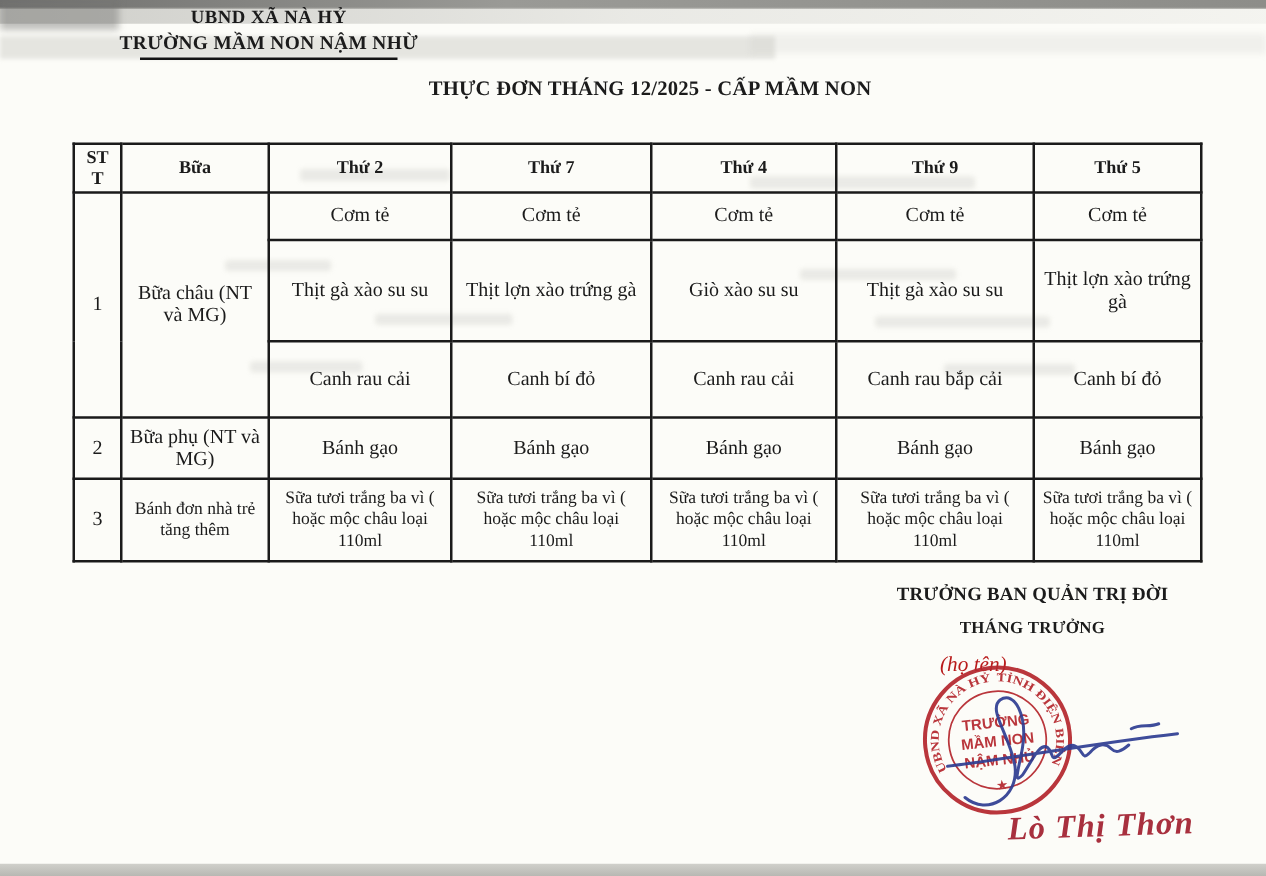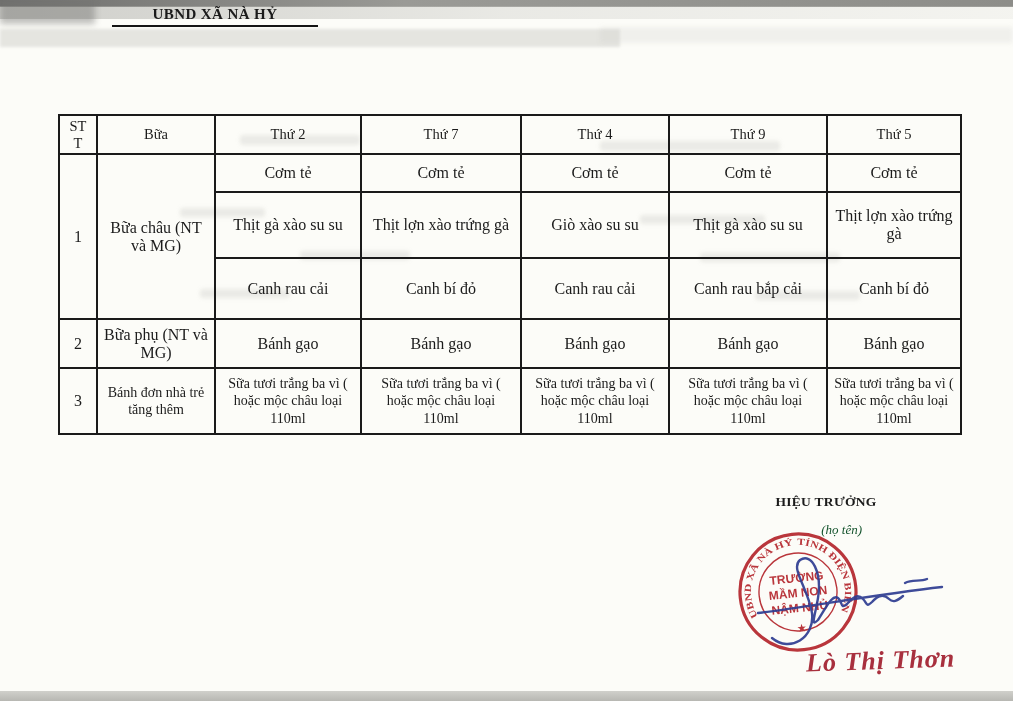--- a/index.html
+++ b/index.html
@@ -18,29 +18,29 @@
   .ghost{position:absolute;background:rgba(148,148,143,.17);filter:blur(2px);border-radius:3px;pointer-events:none;}
   
   .org{position:absolute;left:62px;top:6px;width:306px;text-align:center;}
   .org-l1{font-weight:bold;font-size:15px;letter-spacing:.4px;}
   .org-l2{font-weight:bold;font-size:15.5px;letter-spacing:.3px;margin-top:3px;}
   .org-underline{width:206px;height:2px;background:#141414;margin:2px auto 0;}
   .doc-title{position:absolute;left:305px;top:61px;width:430px;text-align:center;font-weight:bold;font-size:16.5px;letter-spacing:.2px;}
   
   table.menu{position:absolute;left:58px;top:114px;border-collapse:collapse;table-layout:fixed;background:transparent;}
   .menu th,.menu td{border:2px solid #1a1a1a;text-align:center;vertical-align:middle;padding:2px 6px;overflow:hidden;}
-  .menu th{font-size:14.5px;font-weight:normal;border-radius:15px;}
+  .menu th{font-size:14.5px;font-weight:bold;border-radius:15px;}
   .menu td{font-size:16px;}
   .menu td.small{font-size:14px;line-height:1.25;}
   .stt-wrap{width:24px;height:33px;overflow:hidden;word-break:break-all;line-height:17px;margin:0 auto;text-align:center;}
-  .r-hdr{height:32px;} .r-a{height:38px;} .r-b{height:66px;} .r-c{height:61px;} .r-2{height:49px;} .r-3{height:66px;}
+  .r-hdr{height:32px;} .r-a{height:38px;} .r-b{height:81px;} .r-c{height:61px;} .r-2{height:49px;} .r-3{height:66px;}
   
   .role1{position:absolute;left:680px;top:468px;width:292px;text-align:center;font-weight:bold;font-size:15px;letter-spacing:.2px;}
   .role2{position:absolute;left:680px;top:494px;width:292px;text-align:center;font-weight:bold;font-size:13.5px;letter-spacing:.3px;}
-  .sign-hint{position:absolute;left:752px;top:522px;width:110px;text-align:right;font-style:italic;font-size:13px;color:#14532d;}
+  .sign-hint{position:absolute;left:752px;top:522px;width:110px;text-align:left;font-style:italic;font-size:17px;color:#b91c1c;}
   .stamp{position:absolute;left:726px;top:520px;width:144px;height:144px;transform:rotate(-6deg);opacity:.93;}
   .signature{position:absolute;left:740px;top:543px;width:215px;height:112px;}
   .signer-name{position:absolute;left:806px;top:646px;font-style:italic;font-weight:bold;font-size:26px;color:#a8303e;letter-spacing:1px;transform:rotate(-2deg);white-space:nowrap;}
 </style>
 </head>
 <body>
 
 <div id="page">
 
   <div class="art top-bar"></div>
@@ -53,23 +53,25 @@
   <div class="ghost" style="left:600px;top:141px;width:180px;height:10px;"></div>
   <div class="ghost" style="left:180px;top:208px;width:85px;height:9px;"></div>
   <div class="ghost" style="left:640px;top:215px;width:125px;height:9px;"></div>
   <div class="ghost" style="left:300px;top:251px;width:110px;height:9px;"></div>
   <div class="ghost" style="left:700px;top:253px;width:140px;height:9px;"></div>
   <div class="ghost" style="left:200px;top:289px;width:90px;height:9px;"></div>
   <div class="ghost" style="left:755px;top:291px;width:105px;height:9px;"></div>
 
   <div class="org">
     <div class="org-l1">UBND XÃ NÀ HỶ</div>
+    <div class="org-l2">TRƯỜNG MẦM NON NẬM NHỪ</div>
     <div class="org-underline"></div>
   </div>
 
+  <div class="doc-title">THỰC ĐƠN THÁNG 12/2025 - CẤP MẦM NON</div>
 
   <table class="menu">
     <colgroup>
       <col style="width:36px">
         <col style="width:118px">
         <col style="width:146px">
       <col style="width:160px">
         <col style="width:148px">
         <col style="width:158px">
         <col style="width:134px">
@@ -123,21 +125,22 @@
       <td class="small">Bánh đơn nhà trẻ tăng thêm</td>
       <td class="small">Sữa tươi trắng ba vì ( hoặc mộc châu loại 110ml</td>
       <td class="small">Sữa tươi trắng ba vì ( hoặc mộc châu loại 110ml</td>
       <td class="small">Sữa tươi trắng ba vì ( hoặc mộc châu loại 110ml</td>
       <td class="small">Sữa tươi trắng ba vì ( hoặc mộc châu loại 110ml</td>
       <td class="small">Sữa tươi trắng ba vì ( hoặc mộc châu loại 110ml</td>
     </tr>
   </tbody>
     </table>
 
-  <div class="role2">HIỆU TRƯỞNG</div>
+  <div class="role1">TRƯỞNG BAN QUẢN TRỊ ĐỜI</div>
+  <div class="role2">THÁNG TRƯỞNG</div>
   <div class="sign-hint">(họ tên)</div>
 
   <svg class="stamp" viewBox="0 0 144 144">
     <g fill="none" stroke="#b5282e">
       <circle cx="72" cy="72" r="58" stroke-width="3.2"></circle>
       <circle cx="72" cy="72" r="39" stroke-width="1.4"></circle>
     </g>
     <defs>
       <path id="arcL" d="M 31.3 95.5 A 47 47 0 0 1 72 25"></path>
       <path id="arcR" d="M 72 25 A 47 47 0 0 1 112.7 95.5"></path>

